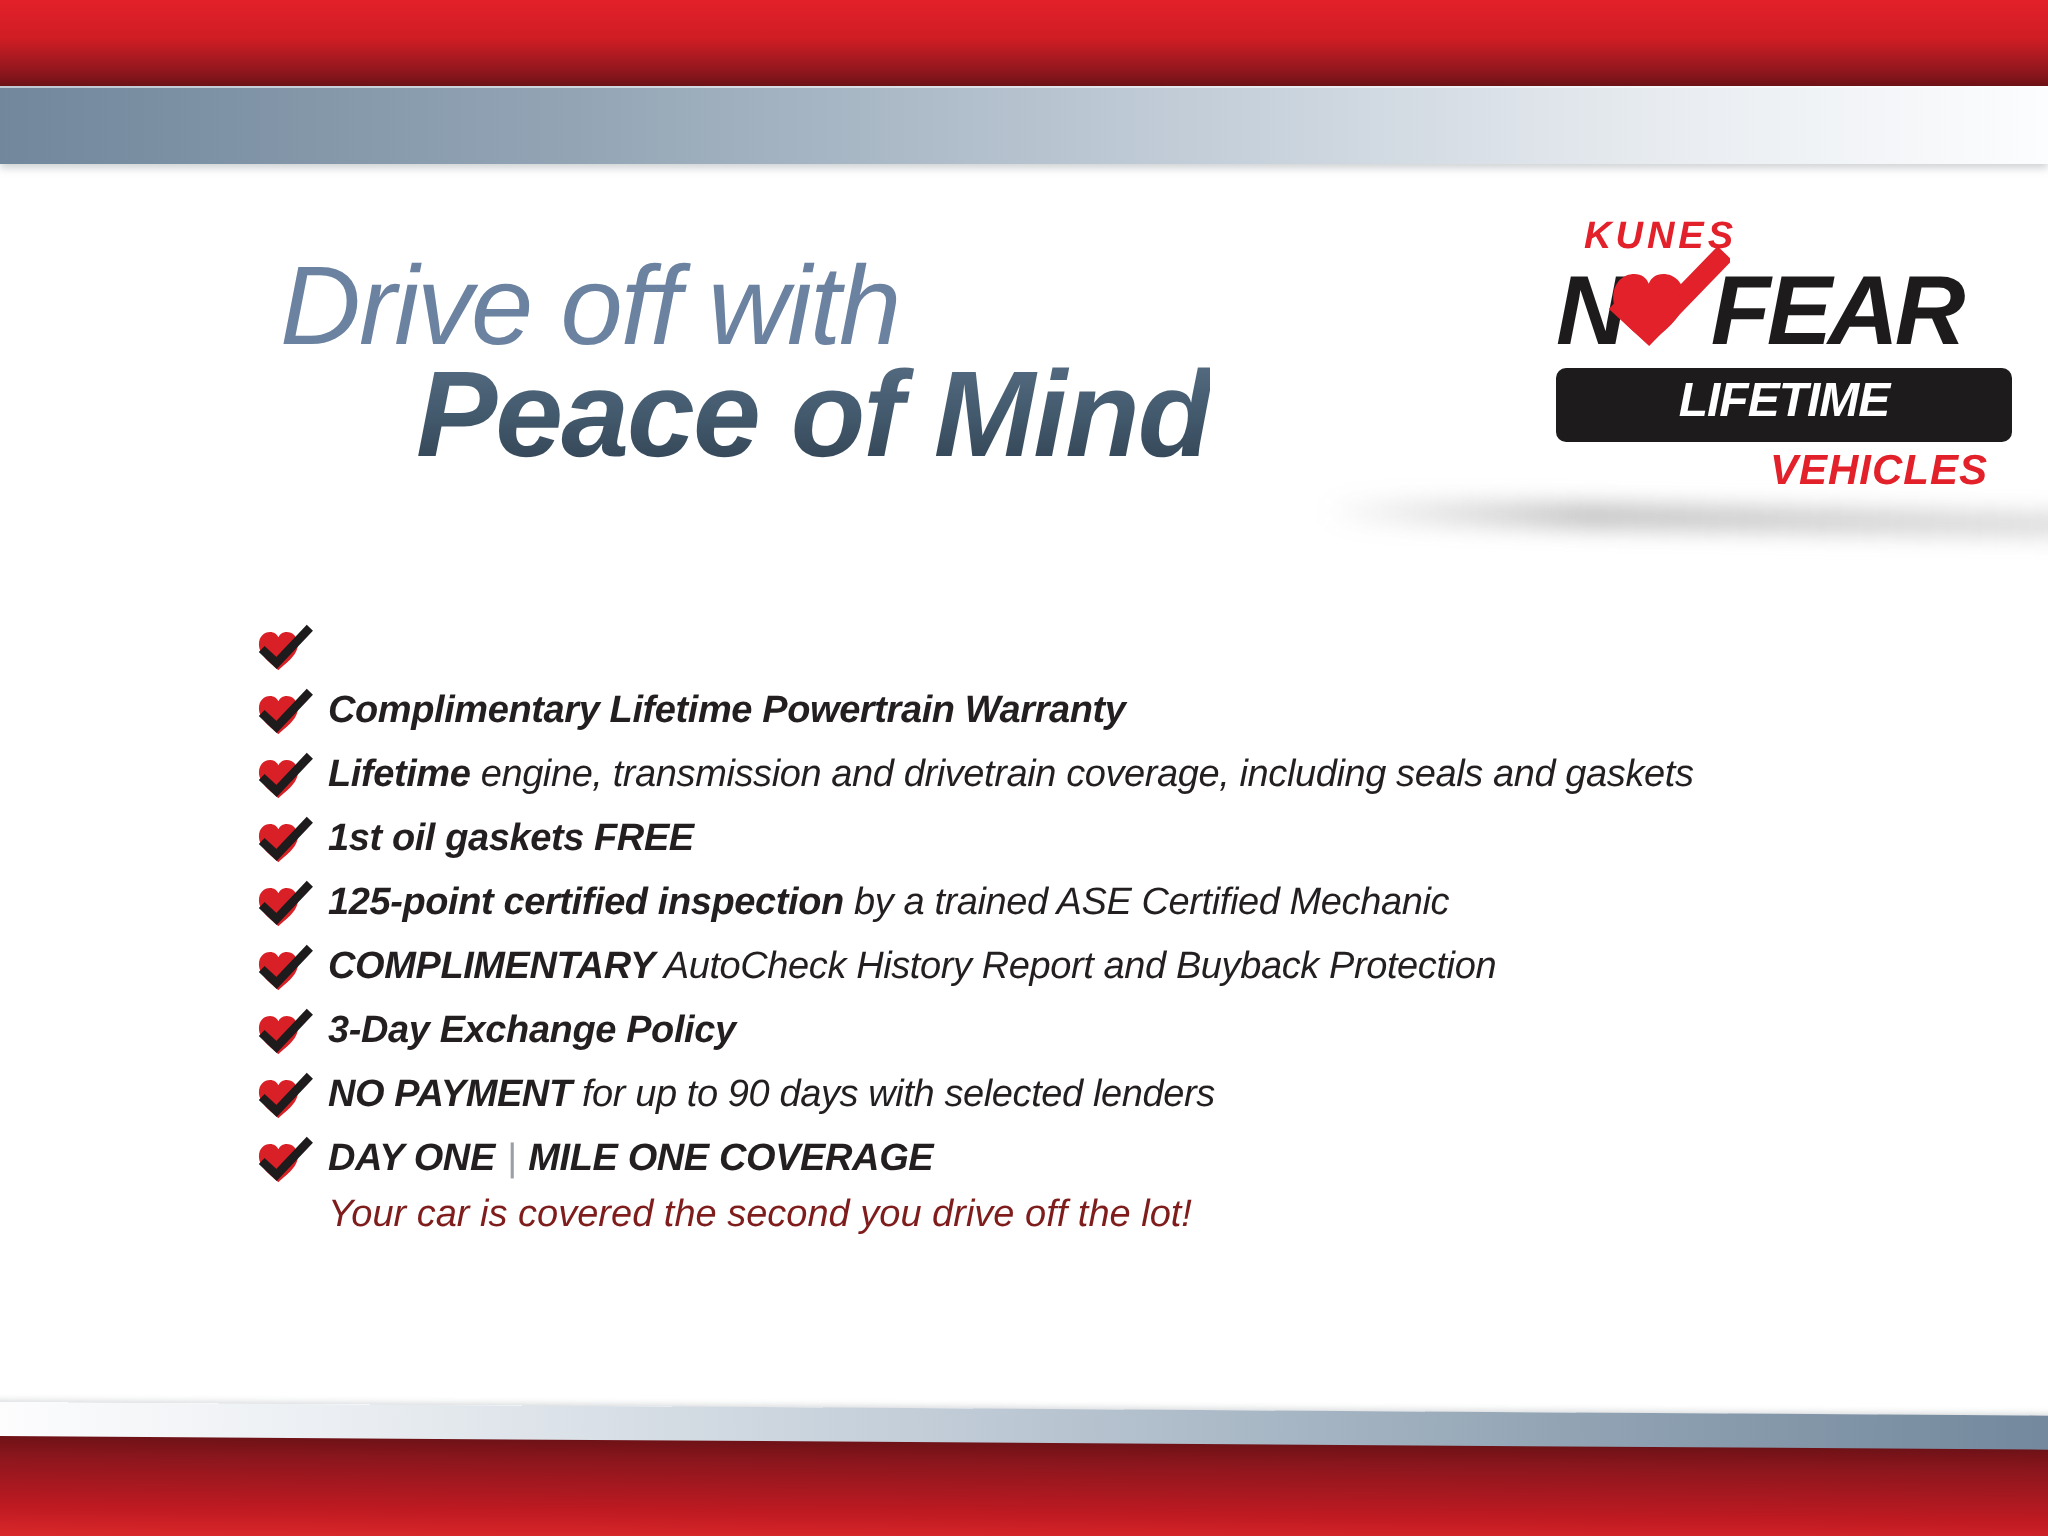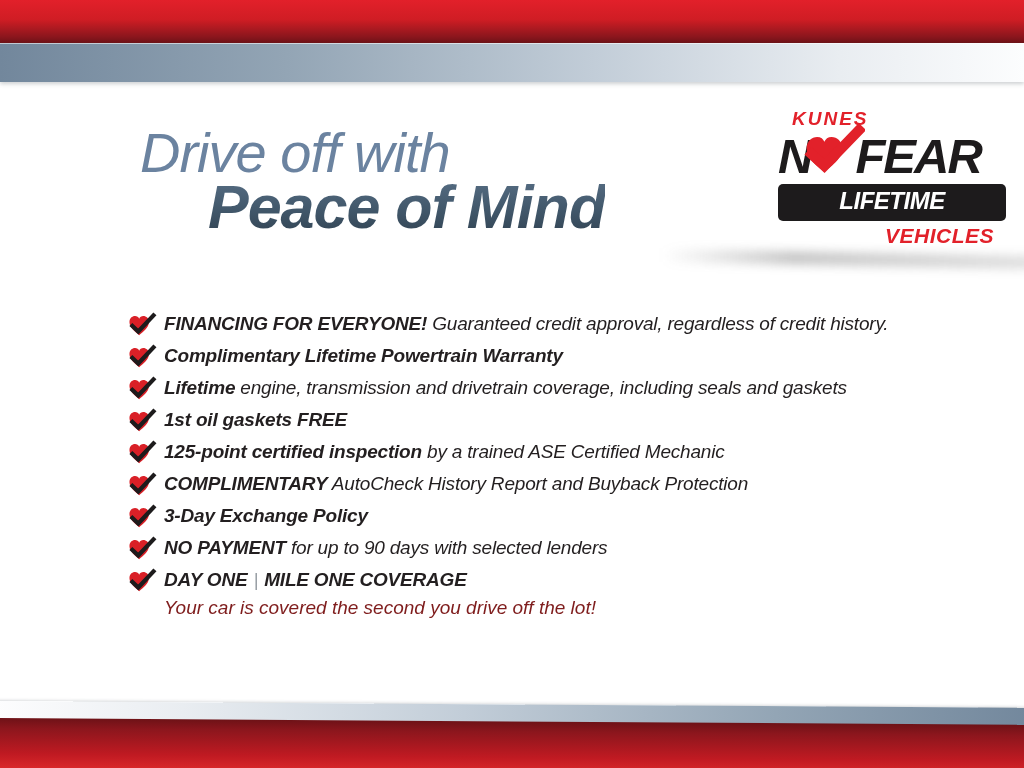--- a/index.html
+++ b/index.html
@@ -118,21 +118,20 @@
     <span class="logo-vehicles">VEHICLES</span>
   </div>
 
   <div class="benefits">
 
     <div class="benefit-row">
       <svg class="benefit-icon" viewBox="0 0 33 27" aria-hidden="true">
         <path d="M14 25 C10.5 21.5 3.5 17.3 3.5 11 C3.5 6.7 6.4 4.3 9.5 4.3 C11.6 4.3 13.3 5.5 14 7.2 C14.7 5.5 16.4 4.3 18.5 4.3 C21.6 4.3 24.5 6.7 24.5 11 C24.5 17.3 17.5 21.5 14 25 Z" fill="#d92027"></path>
         <path d="M5 13.5 L13 21 L31 2" fill="none" stroke="#1d1b1c" stroke-width="4.6" stroke-linejoin="miter"></path>
       </svg>
-      <div class="benefit-text"><span class="benefit-bold">FINANCING FOR EVERYONE!</span><span class="benefit-rest"> Guaranteed credit approval, regardless of credit history.</span></div>
     </div>
 
     <div class="benefit-row">
       <svg class="benefit-icon" viewBox="0 0 33 27" aria-hidden="true">
         <path d="M14 25 C10.5 21.5 3.5 17.3 3.5 11 C3.5 6.7 6.4 4.3 9.5 4.3 C11.6 4.3 13.3 5.5 14 7.2 C14.7 5.5 16.4 4.3 18.5 4.3 C21.6 4.3 24.5 6.7 24.5 11 C24.5 17.3 17.5 21.5 14 25 Z" fill="#d92027"></path>
         <path d="M5 13.5 L13 21 L31 2" fill="none" stroke="#1d1b1c" stroke-width="4.6" stroke-linejoin="miter"></path>
       </svg>
       <div class="benefit-text"><span class="benefit-bold">Complimentary Lifetime Powertrain Warranty</span><span class="benefit-rest"></span></div>
     </div>
 

